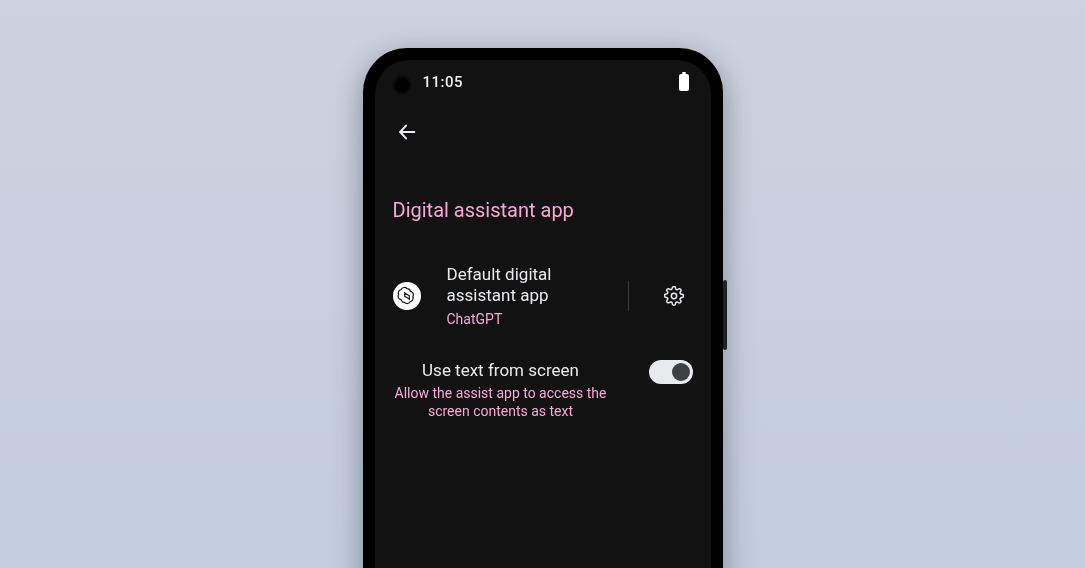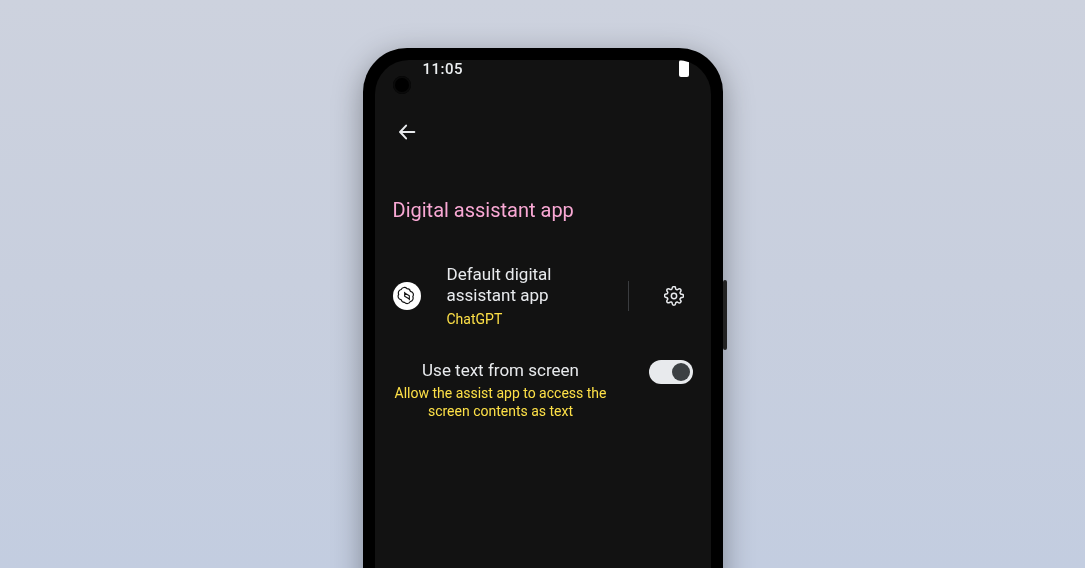--- a/index.html
+++ b/index.html
@@ -47,20 +47,21 @@
     left: 18px;
     width: 18px;
     height: 18px;
     background: #000;
     border-radius: 50%;
     box-shadow: inset 0 0 0 2px #0a0a0a;
   }
   .status-bar {
     height: 44px;
     display: flex;
+    align-items: center;
     justify-content: space-between;
     padding: 0 22px 0 48px;
     font-size: 15px;
     font-weight: 500;
   }
   .status-time { letter-spacing: 0.5px; }
   .battery-icon { display:inline-block; width: 10px; height: 17px; background:#fff; border-radius:2px; position:relative; }
   .battery-icon::before { content:""; position:absolute; top:-2px; left:3px; width:4px; height:2px; background:#fff; border-radius:1px; }
 
   .topbar {
@@ -88,21 +89,21 @@
   .app-icon {
     width: 28px; height: 28px;
     border-radius: 50%;
     background: #fff;
     display:flex; align-items:center; justify-content:center;
     flex-shrink:0;
   }
   .app-icon svg { width:20px; height:20px; }
   .setting-text { flex: 1; min-width:0; padding-right:6px; }
   .setting-label { font-size: 17px; color:#e8eaed; line-height:1.25; }
-  .setting-sub { font-size: 14px; color:#fde047; margin-top:3px; line-height:1.3; }
+  .setting-sub { font-size: 14px; color:#f9a8d4; margin-top:3px; line-height:1.3; }
   .vdiv {
     width: 1px;
     height: 30px;
     background: #3a3c3f;
     flex-shrink:0;
   }
   .gear-btn {
     width:38px; height:38px;
     display:flex; align-items:center; justify-content:center;
     color:#e8eaed;

